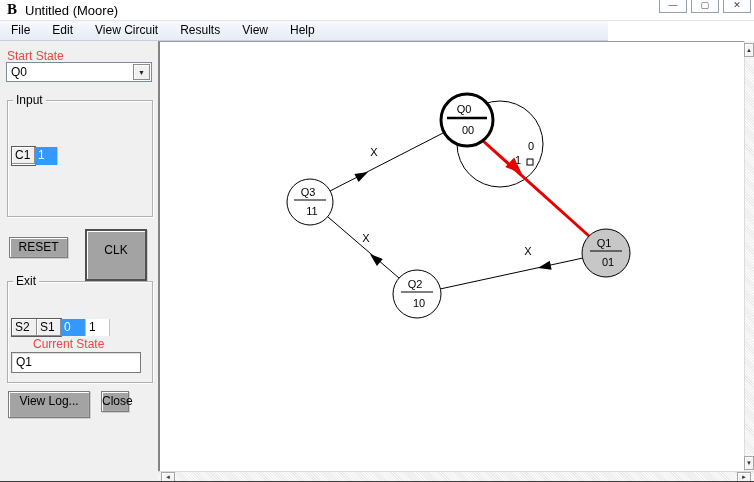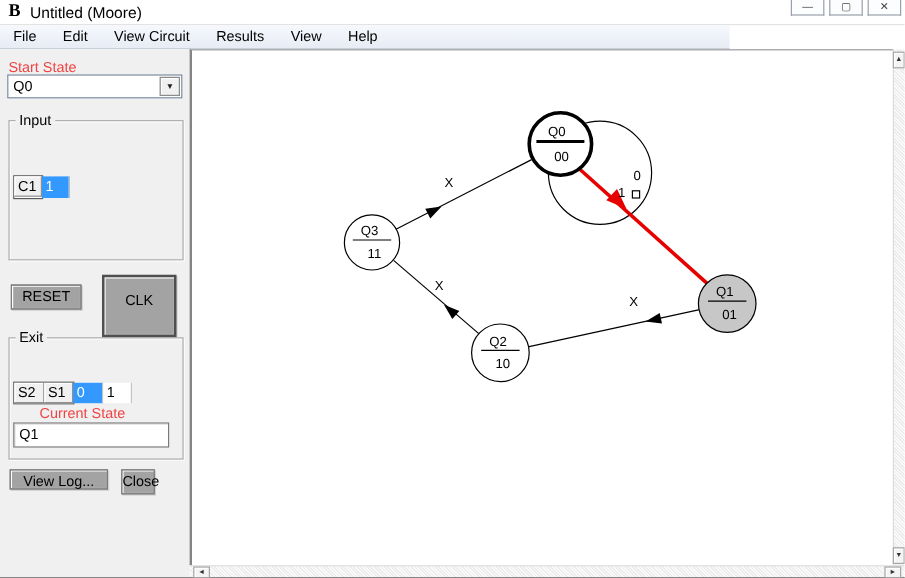--- a/index.html
+++ b/index.html
@@ -121,21 +121,21 @@
       <div class="hcell" style="width:24px; height:17px;">S1</div>
     </div>
     <div class="grid-row">
       <div class="vcell sel" style="width:25px; height:17px;">0</div>
       <div class="vcell" style="width:24px; height:17px;">1</div>
     </div>
   </div>
   <span class="abs lbl" style="left:33px; top:337px;">Current State</span>
   <div class="abs textbox" style="left:11px; top:352px; width:130px; height:21px;">Q1</div>
 
-  <div class="abs btn" style="left:8px; top:391px; width:82px; height:17px; line-height:19px;">View Log...</div>
+  <div class="abs btn" style="left:8px; top:391px; width:82px; height:27px; line-height:19px;">View Log...</div>
   <div class="abs btn" style="left:101px; top:391px; width:28px; height:21px; line-height:19px;">Close</div>
 
   <div class="abs canvas">
     <svg width="584" height="429" viewBox="0 0 584 429">
 
       <circle cx="340" cy="102" r="43" fill="none" stroke="#000" stroke-width="1"></circle>
 
       <line x1="170" y1="149" x2="283" y2="91" stroke="#000" stroke-width="1"></line>
       <line x1="239" y1="236" x2="168" y2="175" stroke="#000" stroke-width="1"></line>
       <line x1="423" y1="216" x2="280" y2="247" stroke="#000" stroke-width="1"></line>

